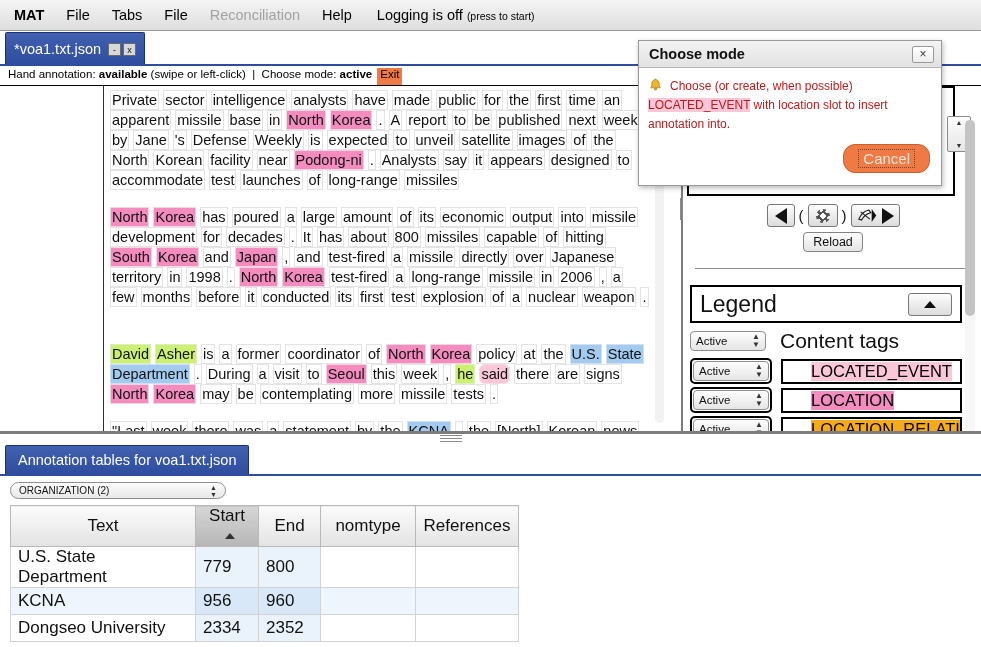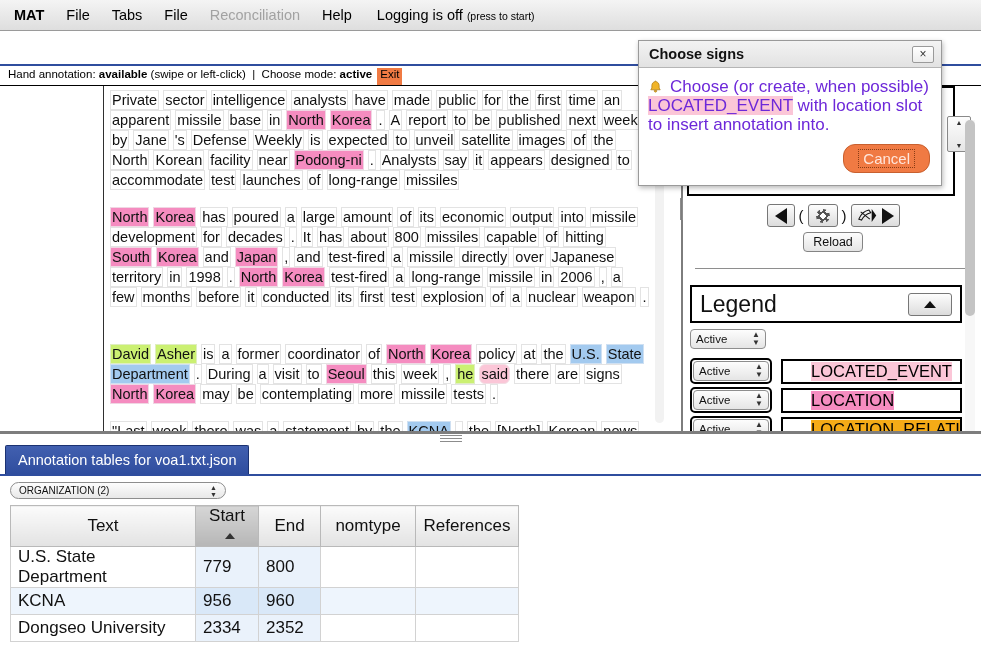--- a/index.html
+++ b/index.html
@@ -244,21 +244,21 @@
   .dlg-close{
     width:22px;height:17px;border:1px solid #9a9a9a;border-radius:2px;
     background:linear-gradient(#ffffff,#ededed);
     display:flex;align-items:center;justify-content:center;
     font-size:12px;color:#333;box-sizing:border-box;
   }
   .dlg-body{
     position:absolute;left:0;top:27px;width:302px;height:117px;
     background:#fff;box-sizing:border-box;padding:9px 11px 0 9px;
   }
-  .dlg-msg{font-size:17px;line-height:19px;color:#6d28d9;}
+  .dlg-msg{font-size:12px;line-height:19px;color:#b91c1c;}
   .bell{display:inline-block;width:15px;height:14px;vertical-align:-2px;margin-right:7px;}
   .dlg-msg .hl{background:#fbc6d7;}
   .dlg-cancel{
     position:absolute;right:11px;bottom:12px;
     background:#f07a43;border:1px solid #c8602f;border-radius:12px;
     color:#ffe6dc;font-size:15px;padding:4px 14px;
     box-shadow:inset 0 0 0 1px #f07a43;
     box-sizing:border-box;
   }
   .dlg-cancel .dots{border:1px dotted #8a3d15;padding:0 4px;display:inline-block;}
@@ -274,20 +274,27 @@
     <div class="mi">Tabs</div>
     <div class="mi">File</div>
     <div class="mi disabled">Reconciliation</div>
     <div class="mi">Help</div>
     <div class="mi logging">
       <span>Logging is off</span>
       <span class="small">(press to start)</span>
     </div>
   </div>
 
+  <div class="tabstrip">
+    <div class="tab">
+      <span class="tname">*voa1.txt.json</span>
+      <span class="tbtn">-</span>
+      <span class="tbtn">x</span>
+    </div>
+  </div>
   <div class="tabunderline"></div>
 
   <div class="statusline">
     <span>Hand annotation:</span>&nbsp;
     <b>available</b>&nbsp;
     <span>(swipe or left-click)</span>
     &nbsp;&nbsp;<span>|</span>&nbsp;&nbsp;
     <span>Choose mode:</span>&nbsp;
     <b>active</b>
     <span class="exit">Exit</span>
@@ -358,20 +365,21 @@
       </div>
 
       <div class="legendrow" style="top:243px;">
         <span class="sel">
           <span>Active</span>
           <span class="ar">
               <b>▲</b>
               <b>▼</b>
             </span>
         </span>
+        <span class="contenttags">Content tags</span>
       </div>
 
       <div class="legendrow" style="top:272px;">
         <span class="selwrap">
           <span class="sel">
             <span>Active</span>
             <span class="ar">
                 <b>▲</b>
                 <b>▼</b>
               </span>
@@ -469,21 +477,21 @@
             <td class="num">2352</td>
             <td></td>
             <td></td>
           </tr>
         </tbody>
       </table>
   </div>
 
   <div class="dialog">
     <div class="dlg-title">
-      <span class="t">Choose signs</span>
+      <span class="t">Choose mode</span>
       <span class="dlg-close">×</span>
     </div>
     <div class="dlg-body">
       <div class="dlg-msg">
         <svg class="bell" viewBox="0 0 16 16">
           <path d="M8 1.2 C8.6 1.2 9 1.6 9 2.1 C11 2.6 12.2 4.3 12.2 6.4 L12.2 9.2 L13.4 11.2 L2.6 11.2 L3.8 9.2 L3.8 6.4 C3.8 4.3 5 2.6 7 2.1 C7 1.6 7.4 1.2 8 1.2 Z" fill="#f0b429" stroke="#9a6a08" stroke-width="0.7"></path>
           <path d="M6.5 12.1 L9.5 12.1 C9.5 13.2 8.8 13.9 8 13.9 C7.2 13.9 6.5 13.2 6.5 12.1 Z" fill="#f0b429" stroke="#9a6a08" stroke-width="0.7"></path>
         </svg><span>Choose (or create, when possible)</span><br>
         <span class="hl">LOCATED_EVENT</span>
         <span>with location slot to insert annotation into.</span>

